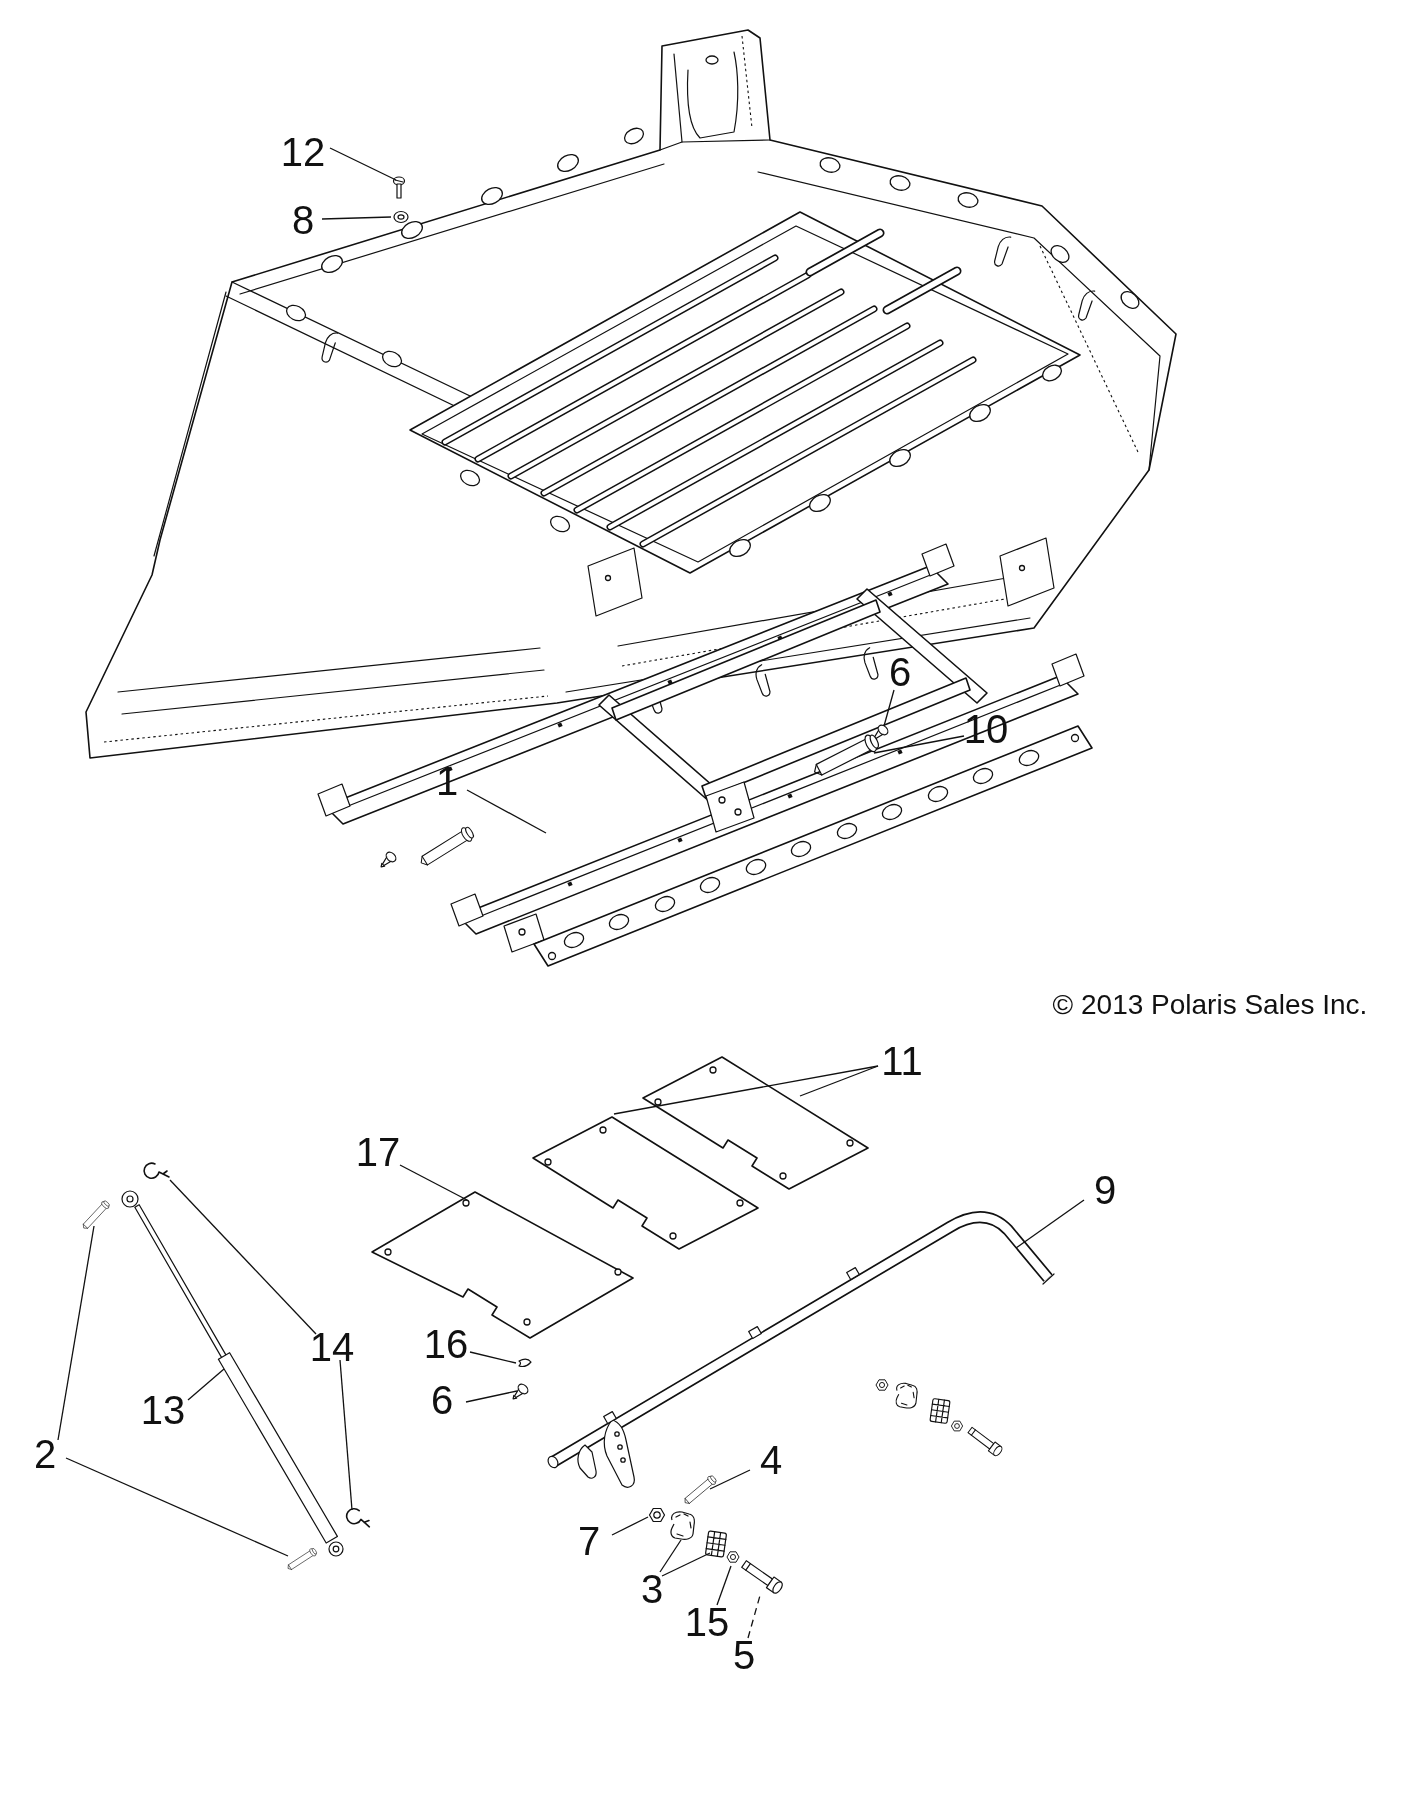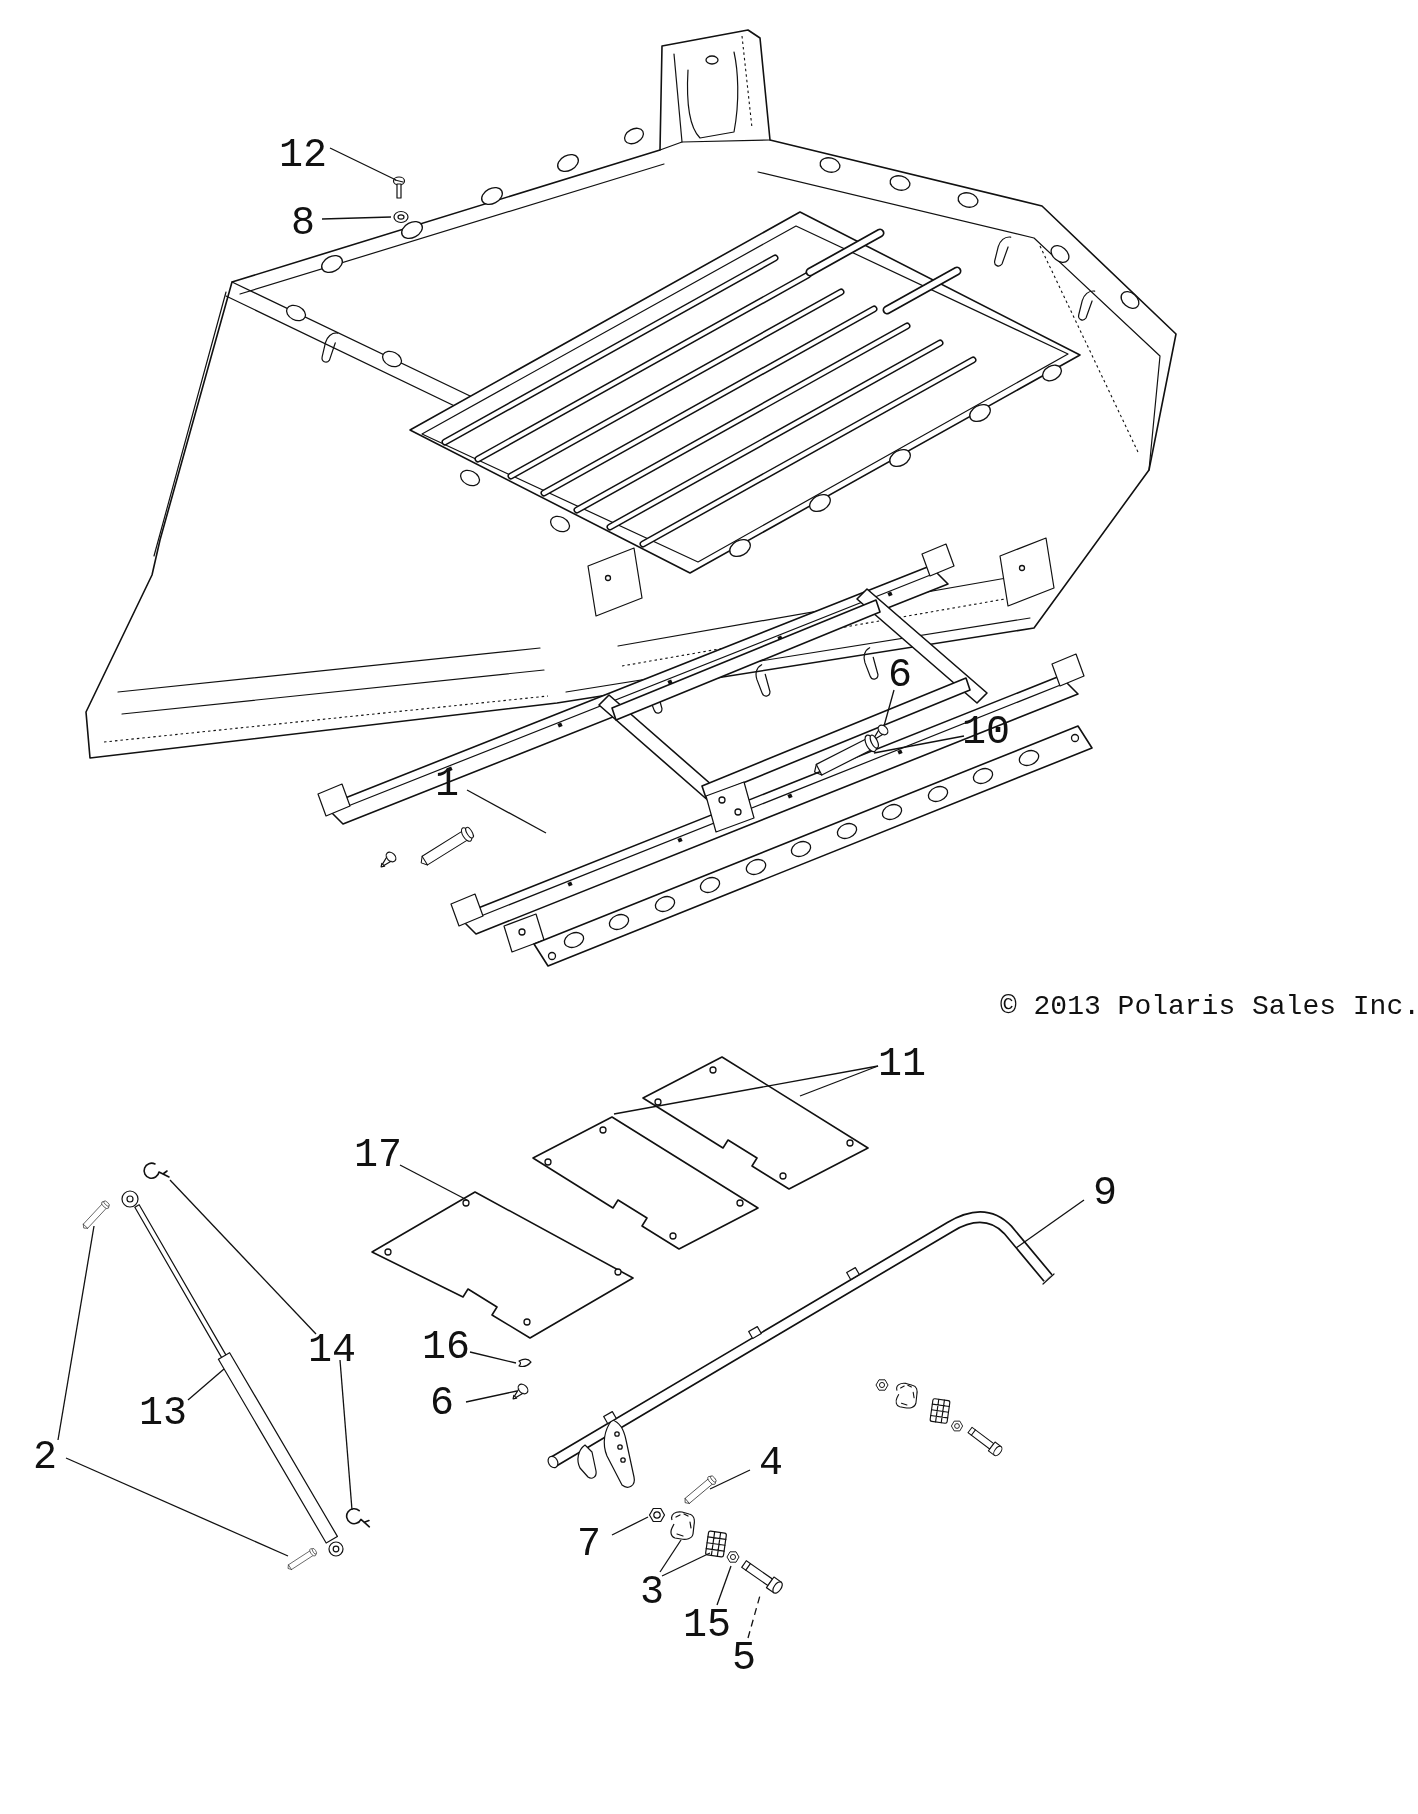--- a/index.html
+++ b/index.html
@@ -1,17 +1,17 @@
 <!DOCTYPE html>
 <html><head>
 <meta charset="utf-8">
 <style>
   html,body{margin:0;padding:0;background:#fff;}
   #stage{position:relative;width:1418px;height:1814px;background:#fff;overflow:hidden;
-         font-family:Liberation Mono, monospace;}
+         font-family:Liberation Sans, sans-serif;}
   svg{position:absolute;left:0;top:0;}
   .ln  {fill:none;stroke:#111;stroke-width:1.6;stroke-linejoin:round;stroke-linecap:round;}
   .ln2 {fill:none;stroke:#111;stroke-width:1.2;stroke-linejoin:round;stroke-linecap:round;}
   .wh  {fill:#fff;stroke:#111;stroke-width:1.6;stroke-linejoin:round;}
   .wh2 {fill:#fff;stroke:#111;stroke-width:1.2;stroke-linejoin:round;}
   .dash{fill:none;stroke:#111;stroke-width:1.1;stroke-dasharray:2.5 3;}
   .leader{fill:none;stroke:#111;stroke-width:1.3;}
   .leader-dash{fill:none;stroke:#111;stroke-width:1.3;stroke-dasharray:7 5;}
   .callout{font-size:40px;fill:#111;text-anchor:middle;}
   .copyright{font-size:28px;fill:#111;text-anchor:middle;}

